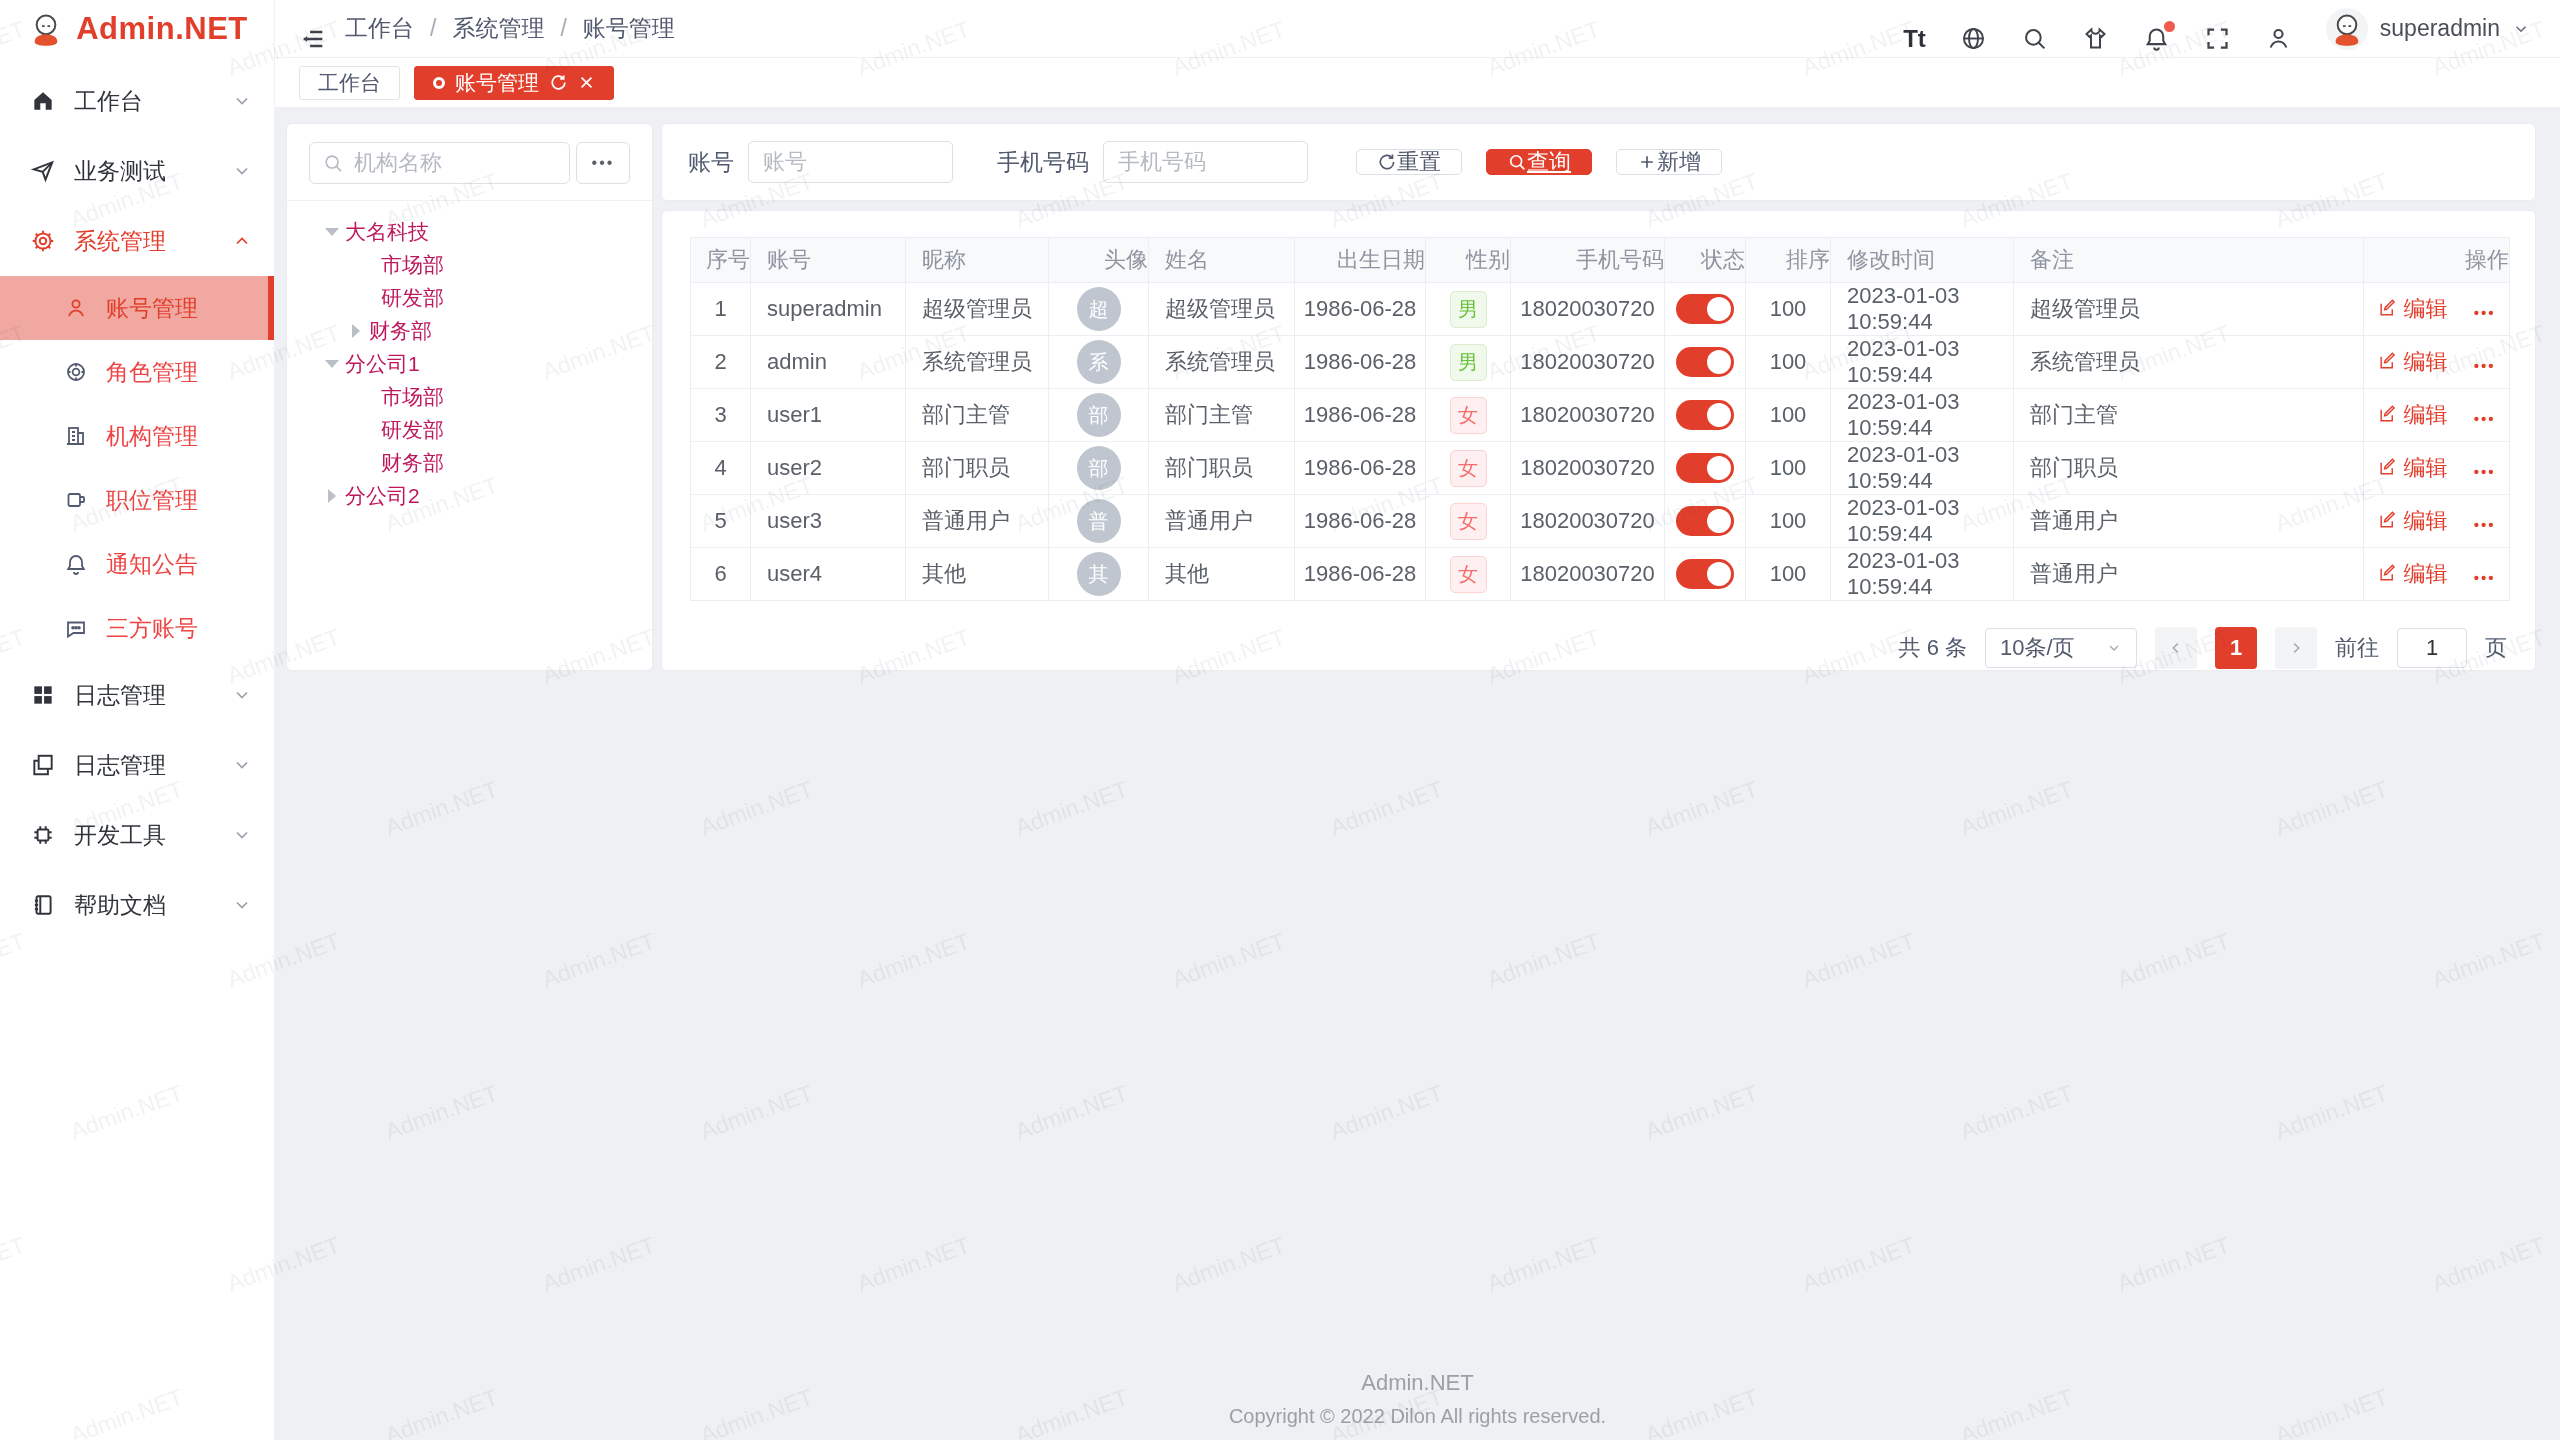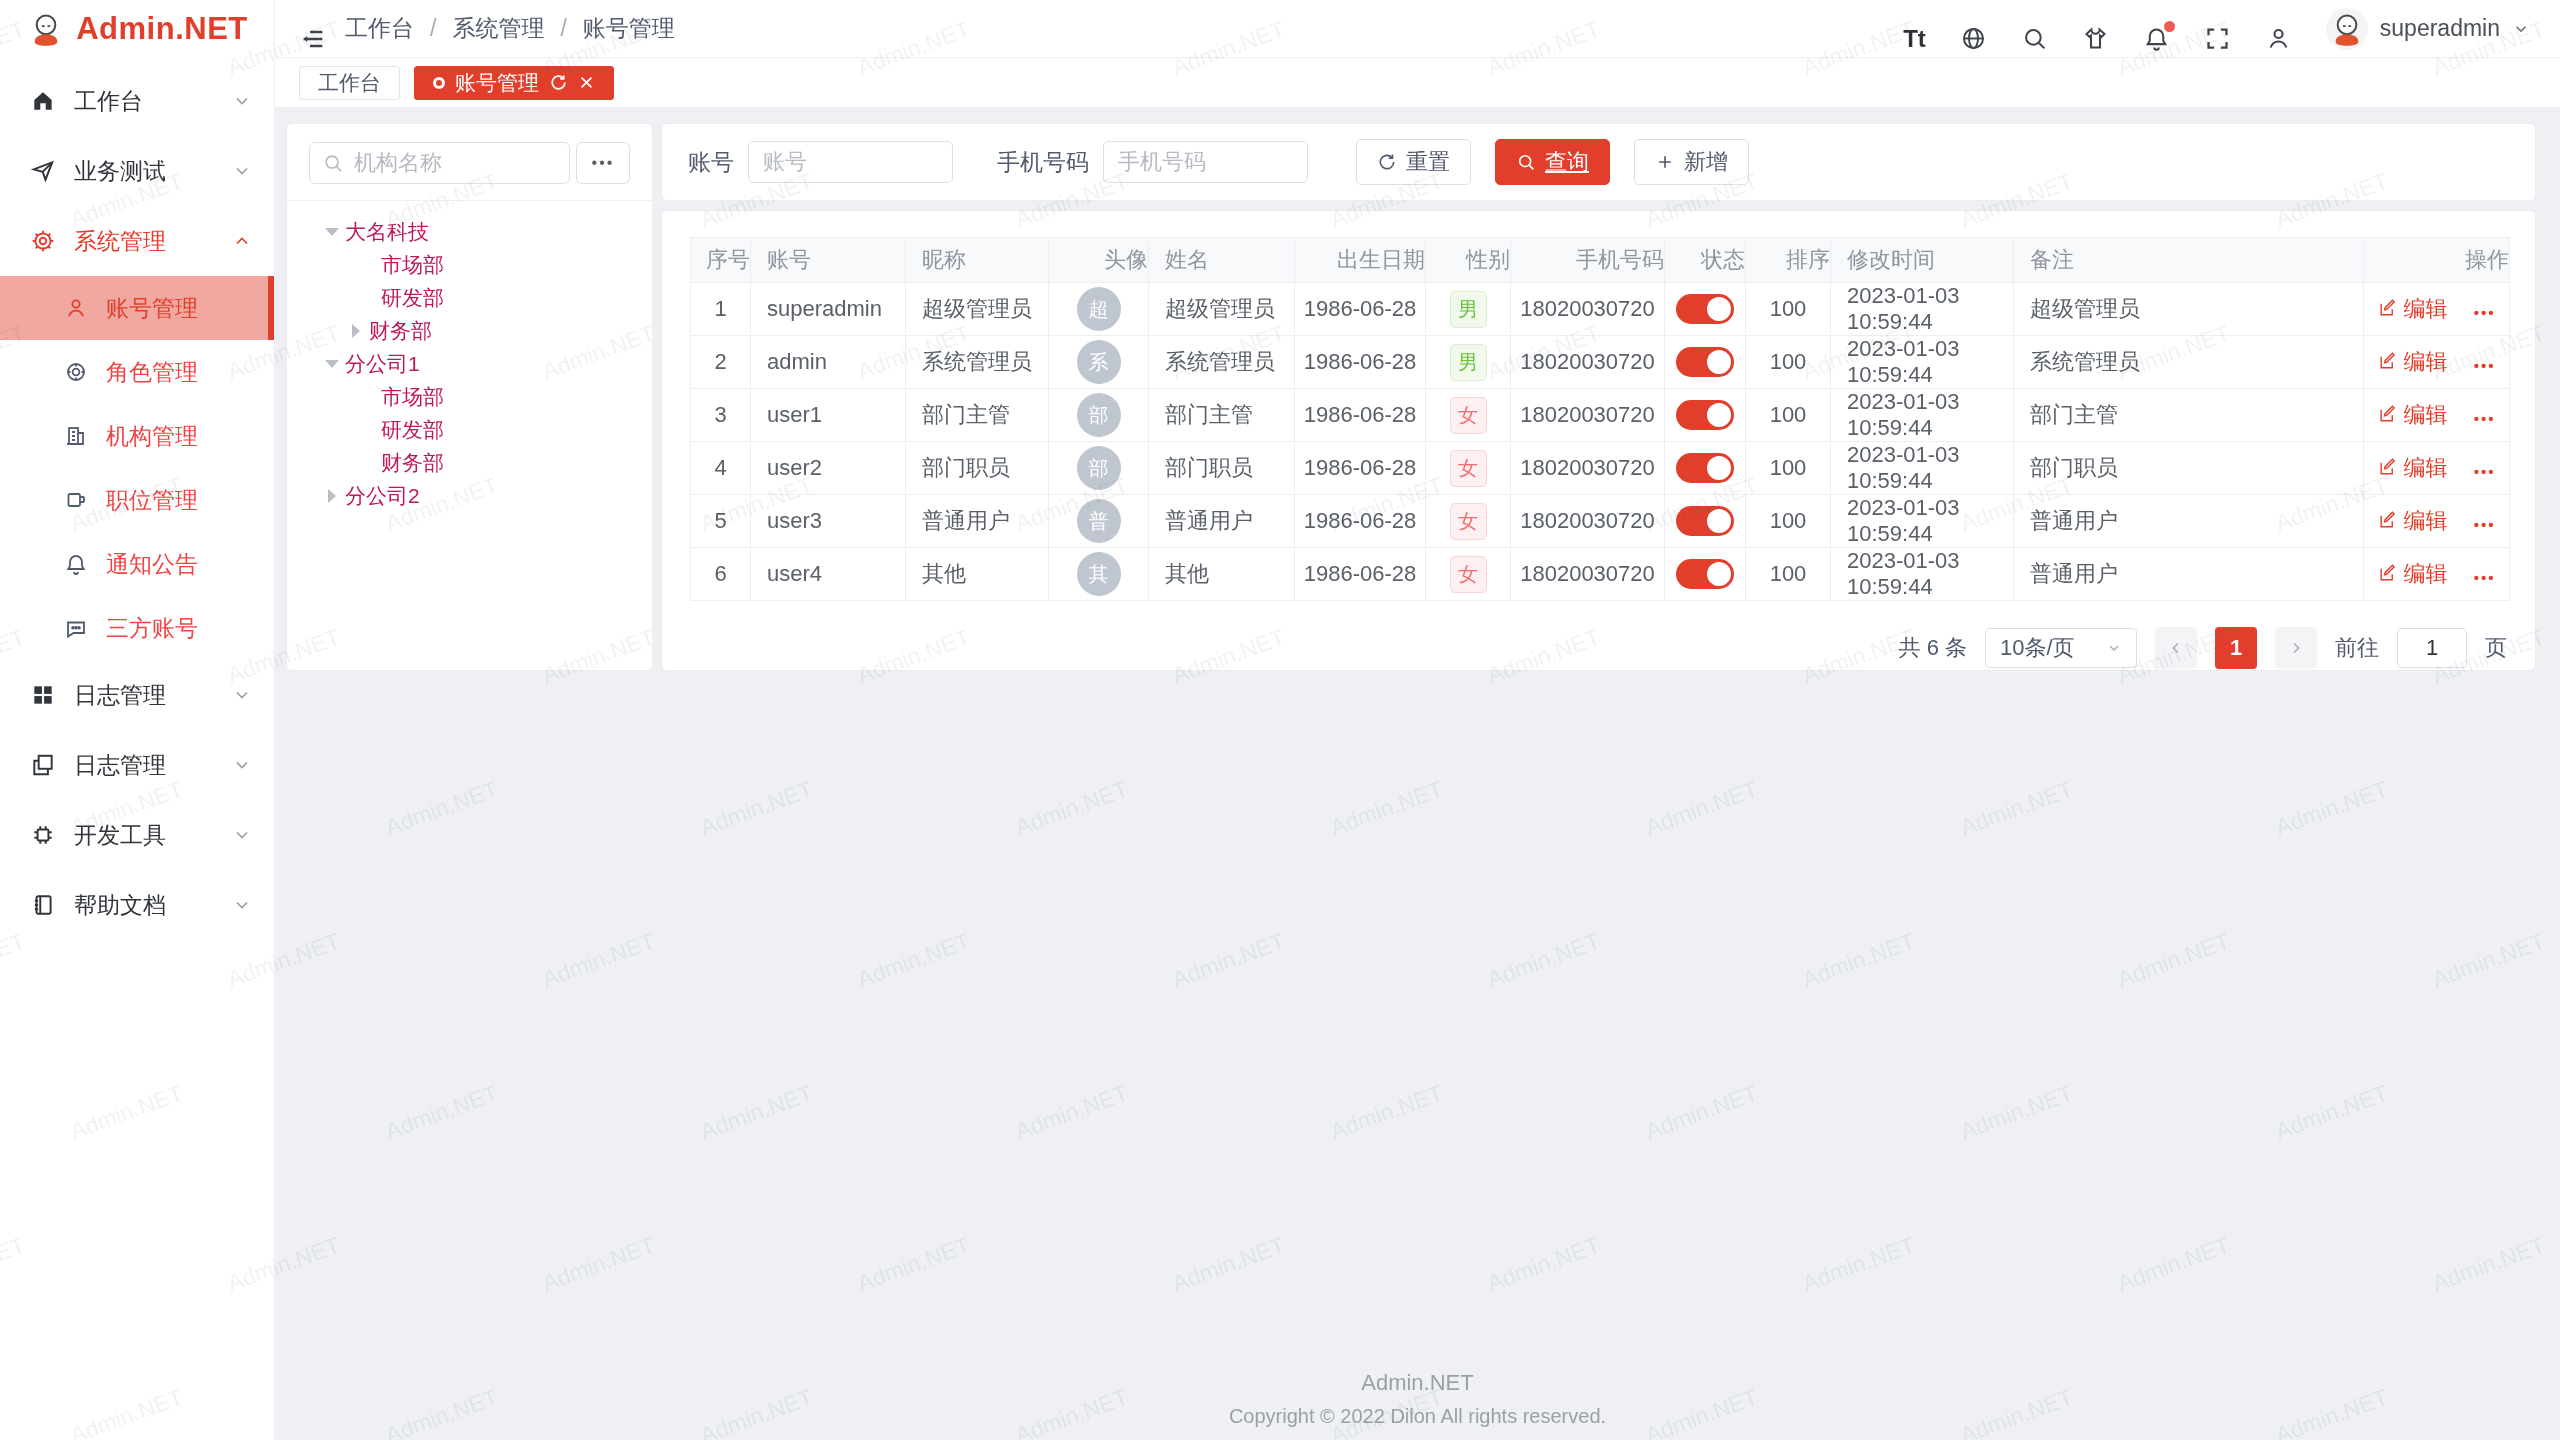--- a/index.html
+++ b/index.html
@@ -64,21 +64,21 @@
   .car-down{width:0;height:0;border-left:7px solid transparent;border-right:7px solid transparent;border-top:8px solid #b9bec7;}
   .car-right{width:0;height:0;border-top:7px solid transparent;border-bottom:7px solid transparent;border-left:8px solid #b9bec7;}
 
   .right-col{flex:1; display:flex; flex-direction:column; gap:9px; min-width:0;}
   .filter-card{height:78px; display:flex; align-items:center; padding:0 26px;}
   .f-label{font-size:23px; color:#515a6e; margin-right:14px;}
   .f-input{width:205px; height:42px; border:1px solid #dcdfe6; border-radius:5px; padding:0 14px; font-size:22px; outline:none; color:#333;}
   .f-input::placeholder{color:#b6bac2;}
   .gap44{margin-left:44px;}
   .btns{margin-left:48px; display:flex; gap:24px;}
-  .btn{height:46px; display:inline-flex; align-items:center; gap:9px; padding:0 20px; border:1px solid #dcdfe6; border-radius:5px; background:#fff; font-size:22px; color:#515a6e; cursor:pointer;}
+  .btn{height:26px; display:inline-flex; align-items:center; padding:0 20px; border:1px solid #dcdfe6; border-radius:5px; background:#fff; font-size:22px; color:#515a6e; cursor:pointer;}
   .btn.primary{background:var(--primary); border-color:var(--primary); color:#fff;text-decoration:underline;}
 
   .table-card{height:461px; padding:26px 28px; display:flex; flex-direction:column;}
   table{width:100%; border-collapse:collapse; table-layout:fixed; font-size:22px;}
   th{background:#f8f9fb; color:var(--txt2); font-weight:normal; height:45px; border:1px solid var(--border); text-align:right;}
   td{height:52px; border:1px solid var(--border); color:var(--txt); text-align:center;}
   th.l,td.l{text-align:left; padding:0 16px;}
   .avatar{display:inline-flex; width:44px; height:44px; border-radius:50%; background:#bfc6cf; color:#fff; font-size:20px; align-items:center; justify-content:center;}
   .tag{display:inline-block; min-width:37px; height:37px; line-height:35px; border-radius:5px; font-size:20px;}
   .tag-green{color:#67c23a; background:#f0f9eb; border:1px solid #dcedcf;}

